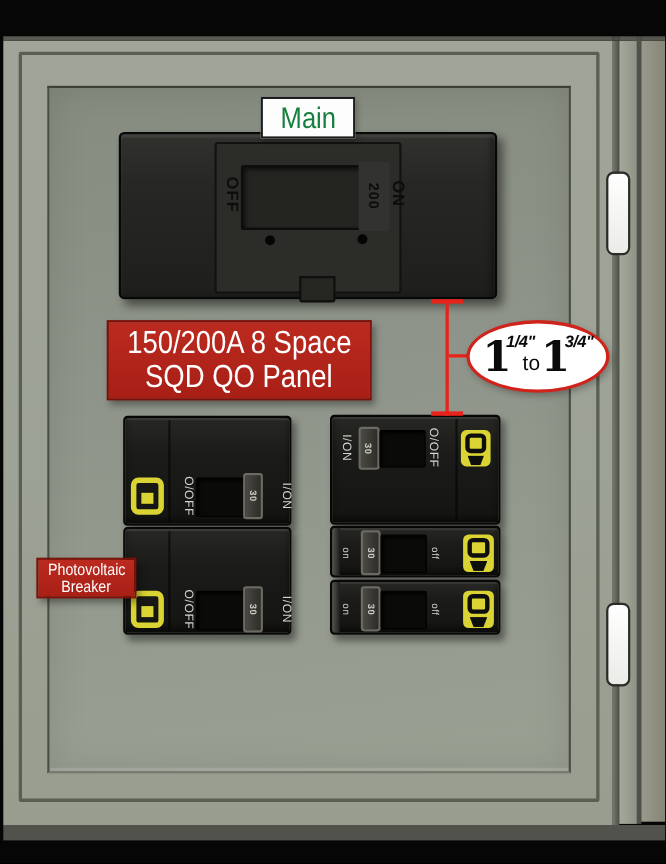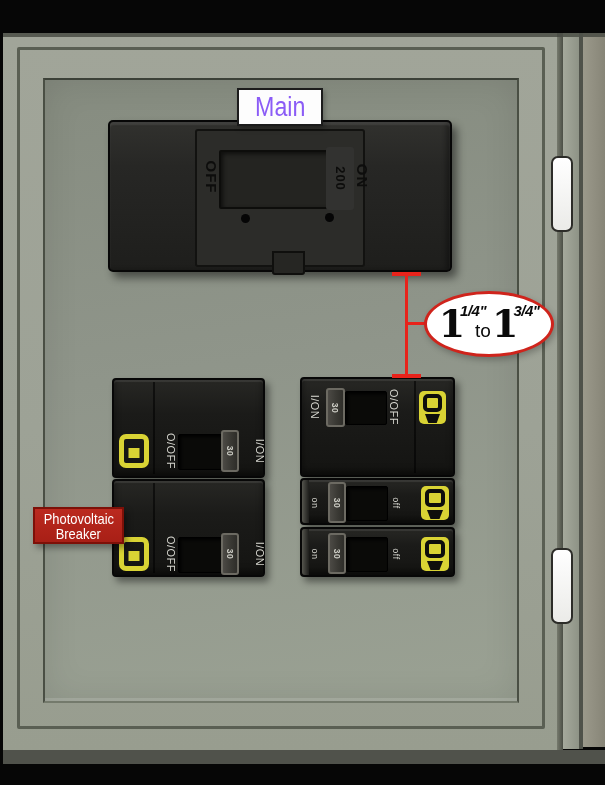--- a/index.html
+++ b/index.html
@@ -68,21 +68,21 @@
         border:2px solid #16161­4;border-color:#151513;border-radius:3px;
         display:flex;align-items:center;justify-content:center;}
   .main-vtext{color:#0d0d0c;font-weight:bold;font-size:15px;letter-spacing:1px;}
   .main-hrot{transform:rotate(90deg);font-size:13px;font-weight:bold;color:#0c0c0b;letter-spacing:1px;}
   .screw{position:absolute;width:9px;height:9px;border-radius:50%;background:#050505;}
   .notch{position:absolute;left:75px;top:120px;width:29px;height:20px;background:#27272­4;
         background-color:#262623;border:2px solid #0f0f0d;border-radius:0 0 3px 3px;}
 
   
   .label-white{position:absolute;box-sizing:border-box;background:#fdfdfd;border:2px solid #1c1c1c;
-        display:flex;align-items:center;justify-content:center;color:#8b5cf6;z-index:30;
+        display:flex;align-items:center;justify-content:center;color:#15803d;z-index:30;
         box-shadow:2px 3px 5px rgba(0,0,0,0.25);}
   .main-label{left:237px;top:88px;width:86px;height:38px;font-size:27px;}
   .generator-label{left:444px;top:413px;width:110px;height:35px;font-size:24px;border-width:1px;border-color:#3a3a3a;}
   .red-label{position:absolute;box-sizing:border-box;z-index:30;color:#fff;
         background:linear-gradient(180deg,#bb2a1f,#a81f16);border:2px solid #7d1008;
         display:flex;flex-direction:column;align-items:center;justify-content:center;
         box-shadow:3px 4px 6px rgba(0,0,0,0.35);}
   .panel-spec{left:97px;top:291px;width:241px;height:73px;font-size:29px;line-height:31px;}
   .pv-label{left:33px;top:507px;width:91px;height:37px;font-size:15px;line-height:15px;}
   .cond{display:inline-block;transform:scaleX(0.86);transform-origin:center;white-space:nowrap;}
@@ -207,18 +207,22 @@
     <span class="big">1</span>
     <span class="sup">1/4"</span>
     <span class="to">to</span>
     <span class="big">1</span>
     <span class="sup" style="margin-right:0;">3/4"</span>
   </div>
 
   <div class="label-white main-label">
     <span class="cond">Main</span>
   </div>
+  <div class="red-label panel-spec">
+    <span class="cond">150/200A 8 Space</span>
+    <span class="cond">SQD QO Panel</span>
+  </div>
   <div class="red-label pv-label">
     <span class="cond">Photovoltaic</span>
     <span class="cond">Breaker</span>
   </div>
 
 </div>
 
 </body></html>

